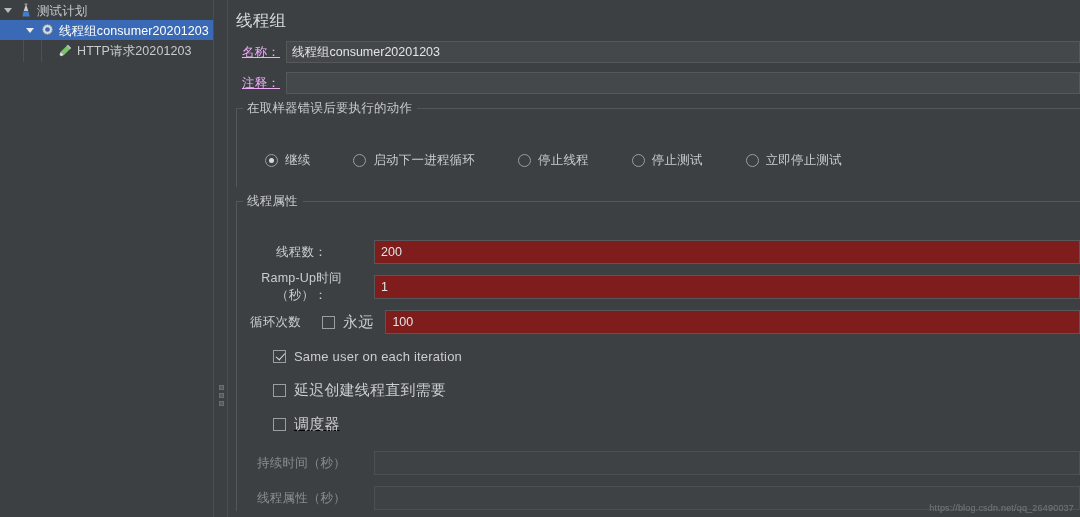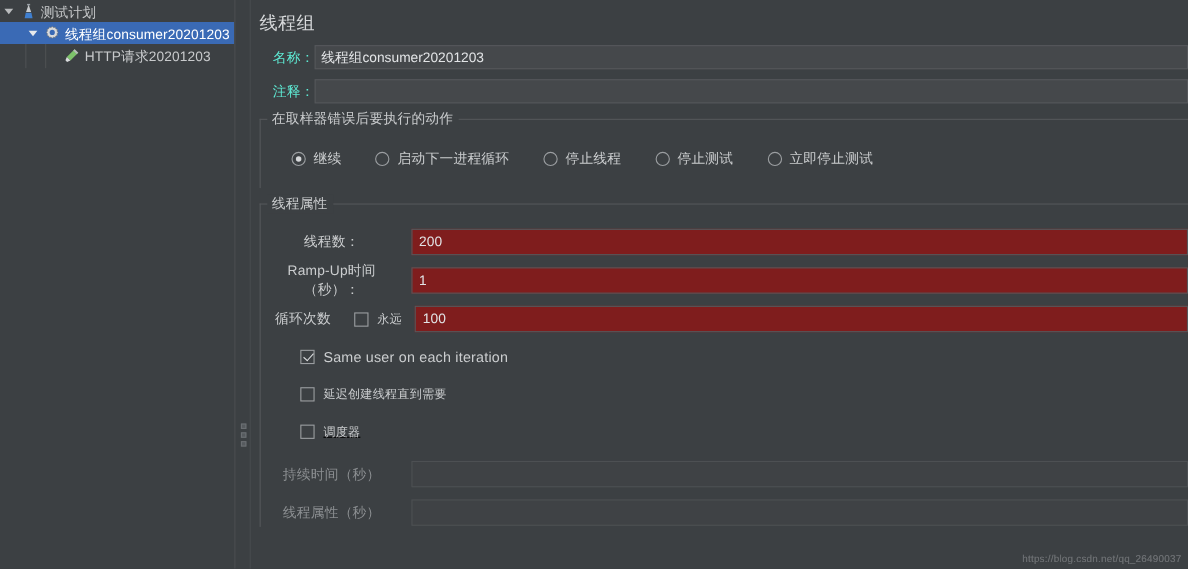--- a/index.html
+++ b/index.html
@@ -84,24 +84,25 @@
   #page-title {
     font-size: 16.5px;
     color: #d7d9db;
     padding: 10px 0 0 8px;
     font-weight: 400;
     letter-spacing: 0.3px;
   }
 
   .field-row { display: flex; align-items: center; margin-top: 9px; padding-right: 0; }
   .field-label {
-    font-size: 12.5px; color: #5eead4;
-    width: 58px; text-align: right; padding-left: 8px;
+    font-size: 12.5px; color: #f0abfc;
+    width: 58px; text-align: center; padding-left: 8px;
     flex: 0 0 58px;
     letter-spacing: 0.2px;
+    text-decoration: underline;
   }
   .text-input {
     height: 22px;
     background: #45484b;
     border: 1px solid #55585b;
     color: #e2e4e6;
     font-size: 12.5px;
     font-family: "Liberation Sans", "DejaVu Sans", sans-serif;
     padding: 0 5px;
     line-height: 20px;
@@ -110,37 +111,37 @@
     outline: none;
     display: flex; align-items: center;
   }
 
   
   .group {
     margin: 14px 0 0 8px;
     position: relative;
     border-top: 1px solid #54575a;
     border-left: 1px solid #54575a;
-    padding-top: 1px;
+    padding-top: 17px;
   }
   .group-title {
     position: absolute;
     top: -9px; left: 6px;
     background: #3c4043;
     padding: 0 5px 0 4px;
     font-size: 12.5px;
     color: #c9cbcd;
     letter-spacing: 0.2px;
   }
 
   
   .radio-row {
     display: flex; align-items: center;
     padding: 26px 0 18px 28px;
-    gap: 4px;
+    gap: 16px;
   }
   .radio-item { display: flex; align-items: center; margin-right: 27px; white-space: nowrap; }
   .radio-mark {
     width: 13px; height: 13px; border-radius: 50%;
     border: 1px solid #9b9ea1;
     background: #3c4043;
     display: inline-flex; align-items: center; justify-content: center;
     flex: 0 0 13px;
   }
   .radio-mark.on::after {
@@ -186,21 +187,21 @@
   }
   .cb-mark.on::after {
     content: "";
     position: absolute;
     left: 3.5px; top: 0.5px;
     width: 4px; height: 8px;
     border: solid #dcdee0;
     border-width: 0 1.6px 1.6px 0;
     transform: rotate(42deg);
   }
-  .cb-label { font-size: 11px; color: #cbcdcf; padding-left: 8px; letter-spacing: 0.2px; }
+  .cb-label { font-size: 15px; color: #cbcdcf; padding-left: 8px; letter-spacing: 0.2px; }
   .cb-label.en { font-size: 13px; }
 
   .cb-row { display: flex; align-items: center; height: 24px; margin-bottom: 10px; padding-left: 36px; }
 
   .props-body { padding: 20px 0 0 0; }
 
   
   #watermark {
     position: absolute;
     right: 6px; bottom: 4px;

